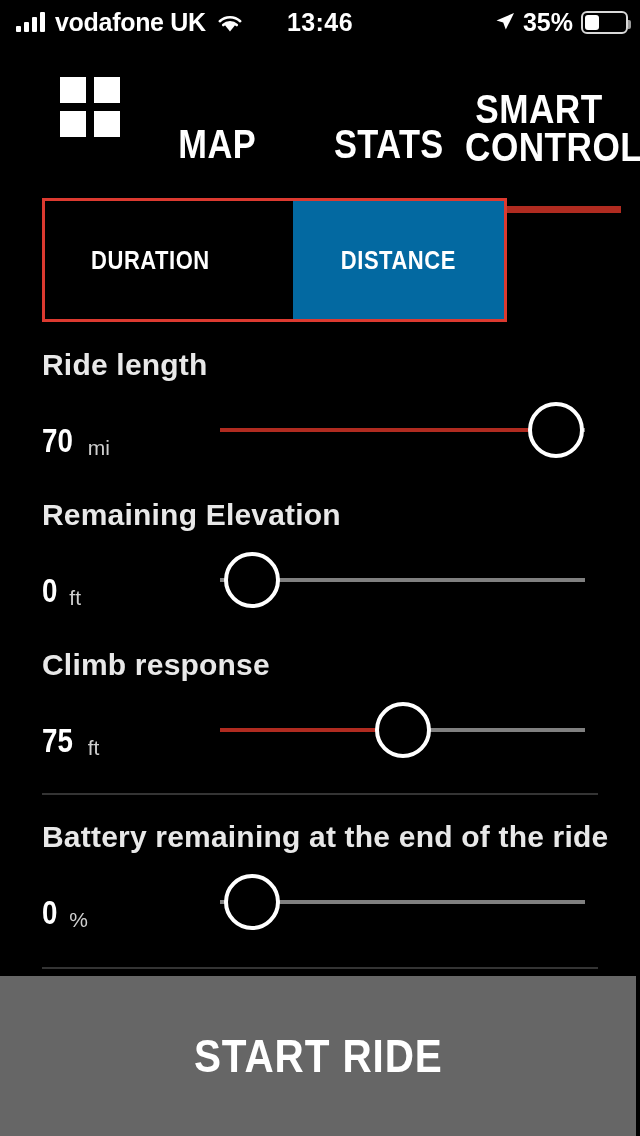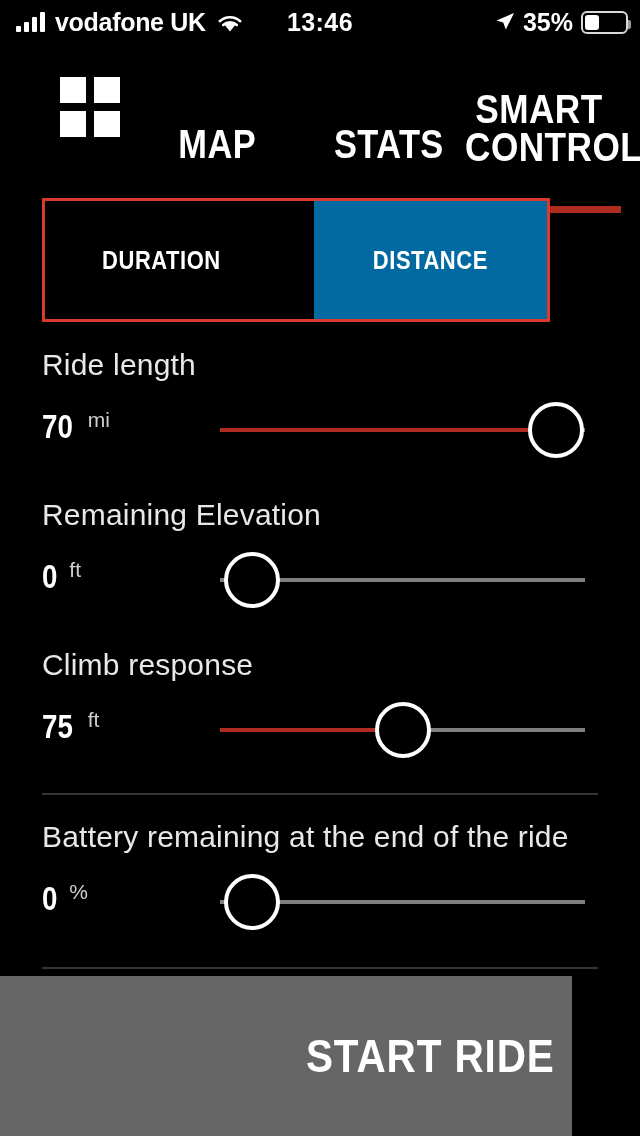--- a/index.html
+++ b/index.html
@@ -69,42 +69,42 @@
     left:455px; top:46px; width:168px; text-align:center;
     line-height:.96; transform:scaleX(.88);
   }
   .tab-underline {
     position:absolute; left:455px; top:162px; width:166px; height:7px;
   }
 
   
   .segmented {
     position:absolute; left:42px; top:198px;
-    width:508px; height:124px;
+    width:465px; height:124px;
     border:3px solid; display:flex;gap:36px;
   }
   .seg {
     flex:1; display:flex; align-items:center; justify-content:center;
     background:#000; color:#fff;
     font-family:"Liberation Sans Narrow","Liberation Sans", sans-serif;
     font-weight:bold; font-size:25px; letter-spacing:.6px;
   }
   .seg span { display:block; transform:scaleX(.88); }
   .seg.active { color:#fff; }
 
   
   .row { position:absolute; left:0; width:640px; }
   .row-label {
     position:absolute; left:42px;
-    color:#e8e8e8; font-size:30px; font-weight:400;
+    color:#e8e8e8; font-size:30px; font-weight:700;
     letter-spacing:.2px; white-space:nowrap;
   }
   .row-value {
     position:absolute; left:42px; bottom:0;
-    display:flex; align-items:flex-start; gap:9px;
+    display:flex; align-items:flex-end; gap:9px;
   }
   .row-value .num {
     font-family:"Liberation Sans Narrow","Liberation Sans", sans-serif;
     color:#fff; font-size:33px; font-weight:bold;
     transform:scaleX(.84); transform-origin:left;
   }
   .row-value .unit {
     color:#cfcfcf; font-size:21px; font-weight:300;
   }
   .slider {
@@ -123,22 +123,22 @@
     background:#000;
   }
 
   .divider {
     position:absolute; left:42px; width:556px; height:2px;
     background:#343434;
   }
 
   
   .startride {
-    position:absolute; left:0; bottom:0; width:572px; height:160px;
-    display:flex; align-items:center; justify-content:flex-end;
+    position:absolute; left:0; bottom:0; width:636px; height:160px;
+    display:flex; align-items:center; justify-content:center;
   }
   .startride span {
     color:#fff;
     font-family:"Liberation Sans Narrow","Liberation Sans", sans-serif;
     font-weight:bold; font-size:46px; letter-spacing:1px;
     transform:scaleX(.88);
   }
 </style>
 </head>
 <body>

